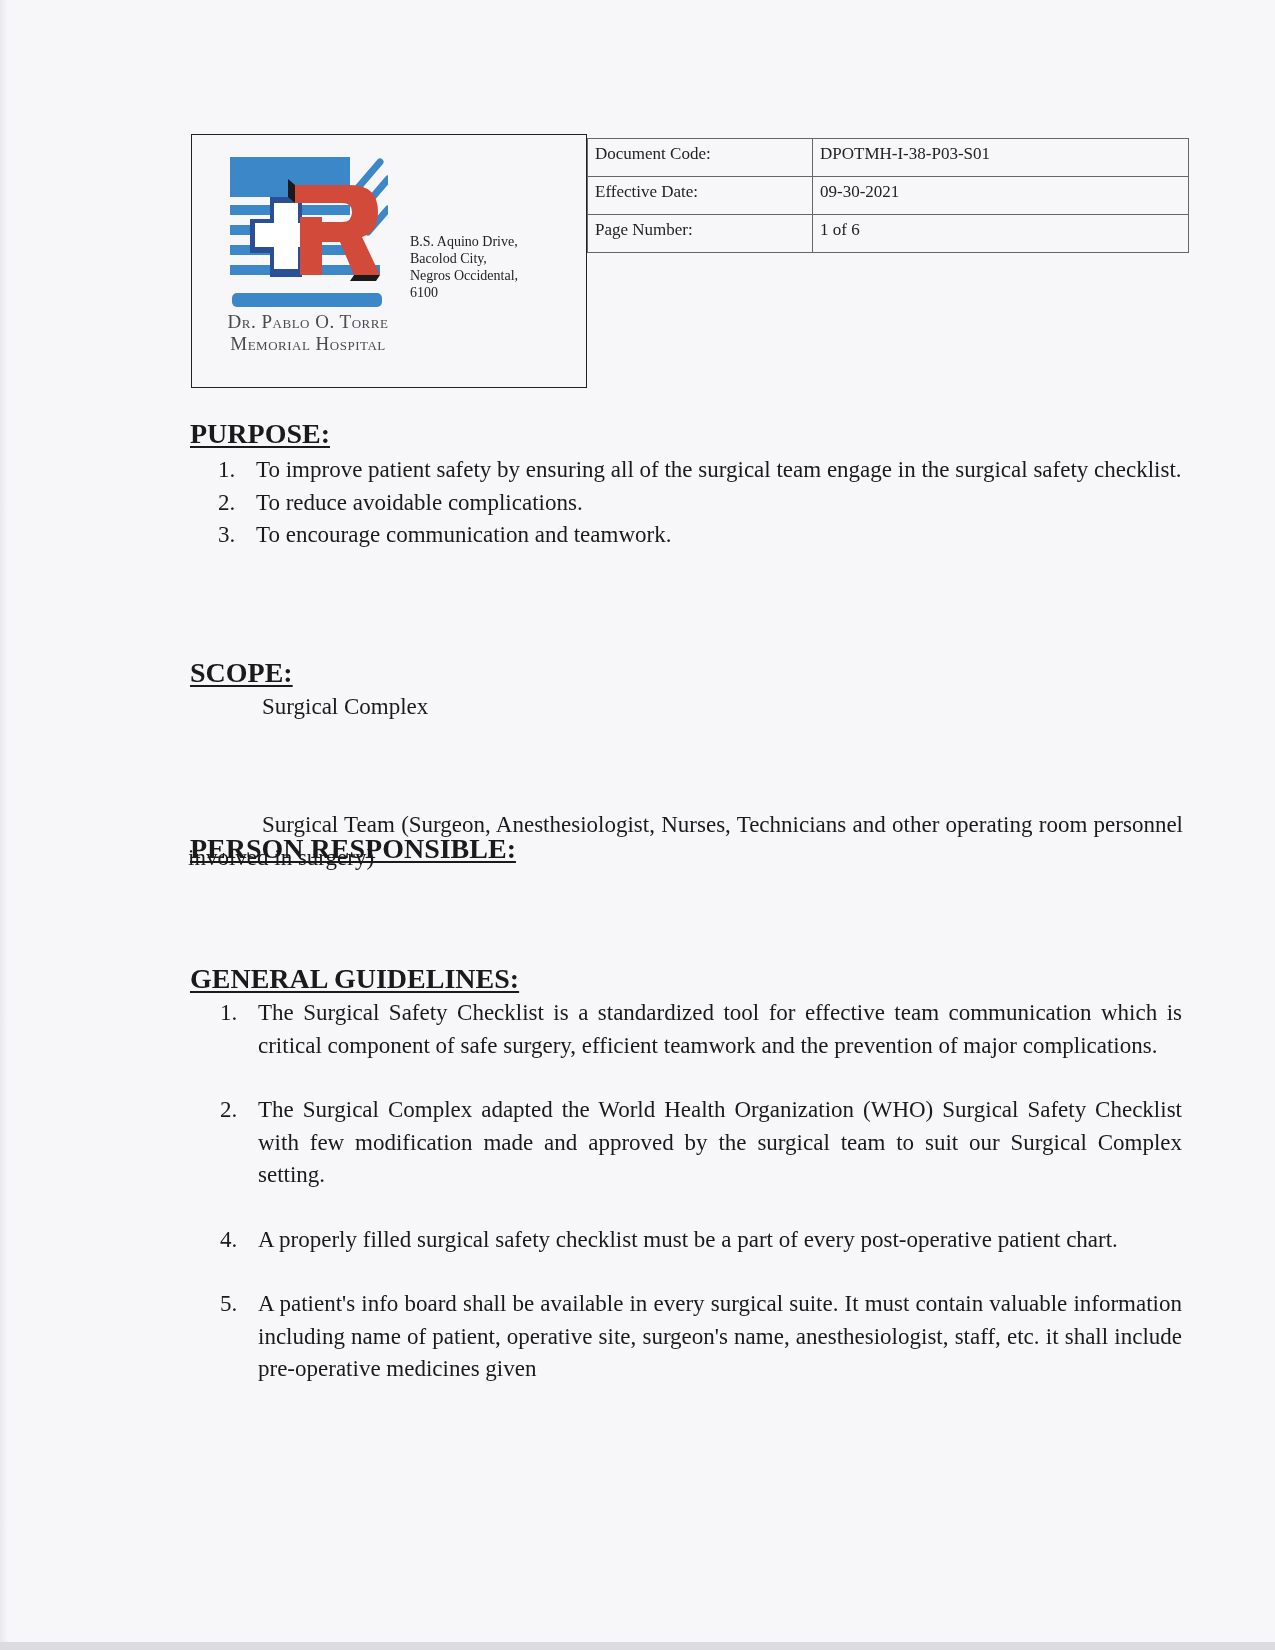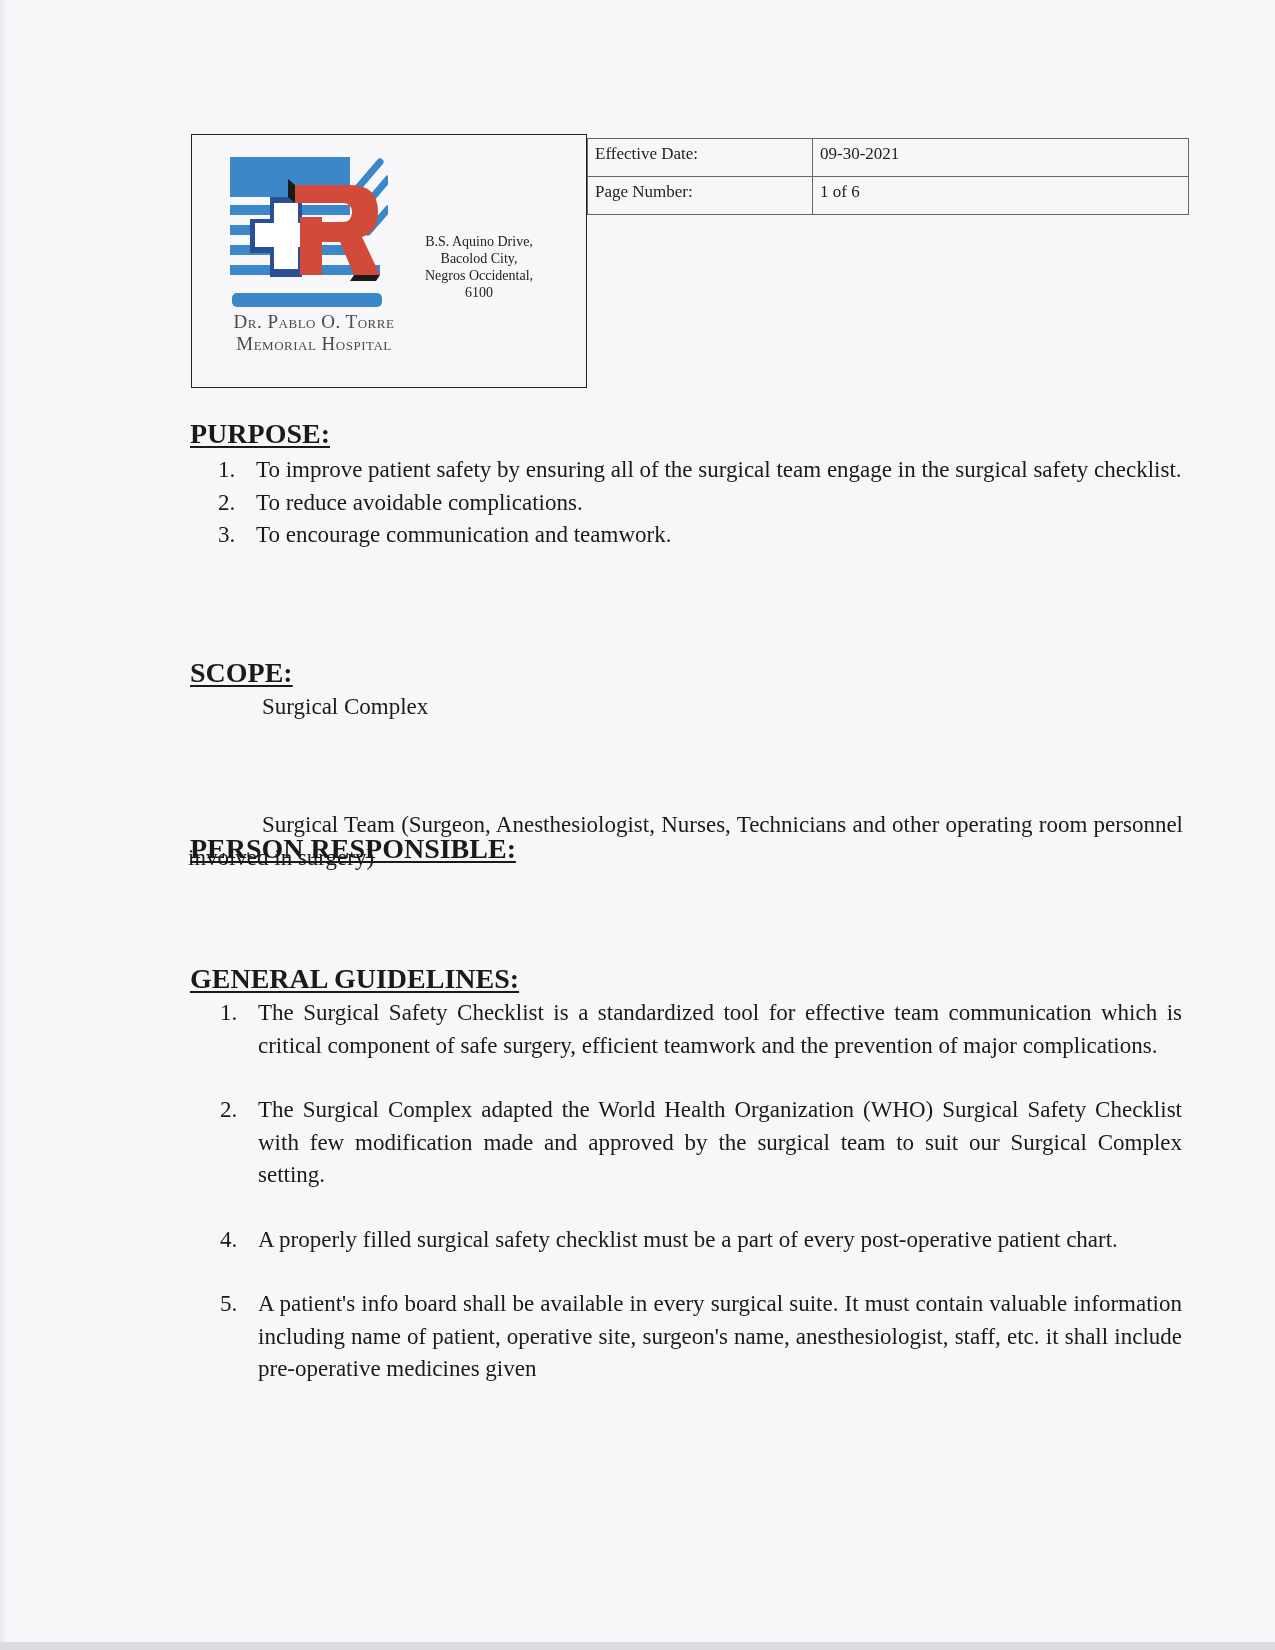--- a/index.html
+++ b/index.html
@@ -23,30 +23,29 @@
     .header-box {
       position: absolute; left: 191px; top: 134px;
       width: 396px; height: 254px;
       border: 1.5px solid #222;
       box-sizing: border-box;
     }
     .logo {
       position: absolute; left: 38px; top: 22px; width: 158px; height: 152px;
     }
     .hospital-name {
-      position: absolute; left: 22px; top: 176px; width: 200px;
+      position: absolute; left: 16px; top: 176px; width: 200px;
       text-align: center;
       font-size: 19px; line-height: 22px;
       color: #4a4a4a;
       font-variant: small-caps;
       letter-spacing: 0.5px;
     }
     .address {
       position: absolute; left: 218px; top: 98px; width: 138px;
-      text-align: center;
       font-size: 14px; line-height: 17px;
       color: #222;
     }
     table.meta {
       position: absolute; left: 587px; top: 138px;
       width: 602px;
       border-collapse: collapse;
       font-size: 17px;
     }
     table.meta td {
@@ -118,20 +117,24 @@
   <div class="address">
     <div>B.S. Aquino Drive,</div>
     <div>Bacolod City,</div>
     <div>Negros Occidental,</div>
     <div>6100</div>
   </div>
 </div>
 
 <table class="meta">
   <tbody>
+      <tr>
+    <td class="label">Document Code:</td>
+    <td>DPOTMH-I-38-P03-S01</td>
+  </tr>
   <tr>
     <td class="label">Effective Date:</td>
     <td>09-30-2021</td>
   </tr>
   <tr>
     <td class="label">Page Number:</td>
     <td>1 of 6</td>
   </tr>
 </tbody>
   </table>

